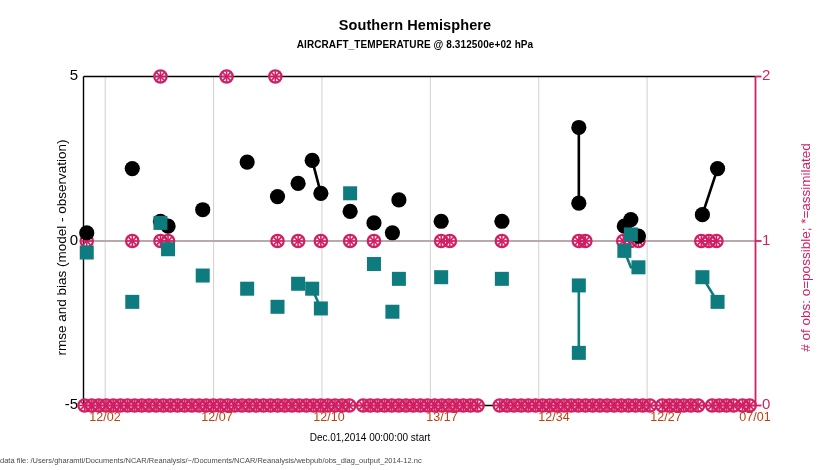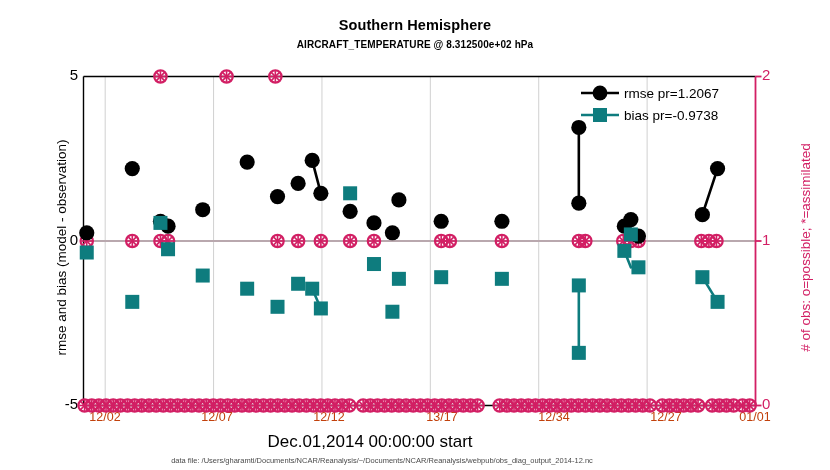--- a/index.html
+++ b/index.html
@@ -60,28 +60,27 @@
     transform-origin: center center;
     font-size: 13.5px;
     color: #d21f64;
     white-space: nowrap;
   }
   .xlabel {
     position: absolute;
     left: 0; top: 424px;
     width: 740px;
     text-align: center;
-    font-size: 17px;
+    font-size: 10px;
     color: #000;
   }
   .footer {
     position: absolute;
     left: 0; top: 448px;
     width: 764px;
-    text-align: center;
     font-size: 7.5px;
     color: #4a4a4a;
   }
   .tick-label-y {
     position: absolute;
     font-size: 15px;
     color: #000;
     text-align: right;
     width: 40px;
   }
@@ -144,25 +143,25 @@
   <div class="tick-label-y" style="left:38px; top:58px;">5</div>
   <div class="tick-label-y" style="left:38px; top:223px;">0</div>
   <div class="tick-label-y" style="left:38px; top:387px;">-5</div>
 
   <div class="tick-label-y2" style="left:762px; top:58px;">2</div>
   <div class="tick-label-y2" style="left:762px; top:223px;">1</div>
   <div class="tick-label-y2" style="left:762px; top:387px;">0</div>
 
   <div class="tick-label-x" style="left:70px;  top:402px;">12/02</div>
   <div class="tick-label-x" style="left:182px; top:402px;">12/07</div>
-  <div class="tick-label-x" style="left:294px; top:402px;">12/12</div>
+  <div class="tick-label-x" style="left:294px; top:402px;">12/10</div>
   <div class="tick-label-x" style="left:407px; top:402px;">13/17</div>
   <div class="tick-label-x" style="left:519px; top:402px;">12/34</div>
   <div class="tick-label-x" style="left:631px; top:402px;">12/27</div>
-  <div class="tick-label-x" style="left:720px; top:402px;">01/01</div>
+  <div class="tick-label-x" style="left:720px; top:402px;">07/01</div>
 
   <svg id="plot" width="830" height="470" style="position:absolute;left:0;top:0;">
       <line x1="105.1774193548387" y1="68.5" x2="105.1774193548387" y2="397.5" stroke="#d0d0d0" stroke-width="1"></line>
       <line x1="213.56451612903226" y1="68.5" x2="213.56451612903226" y2="397.5" stroke="#d0d0d0" stroke-width="1"></line>
       <line x1="321.95161290322585" y1="68.5" x2="321.95161290322585" y2="397.5" stroke="#d0d0d0" stroke-width="1"></line>
       <line x1="430.33870967741933" y1="68.5" x2="430.33870967741933" y2="397.5" stroke="#d0d0d0" stroke-width="1"></line>
       <line x1="538.7258064516129" y1="68.5" x2="538.7258064516129" y2="397.5" stroke="#d0d0d0" stroke-width="1"></line>
       <line x1="647.1129032258065" y1="68.5" x2="647.1129032258065" y2="397.5" stroke="#d0d0d0" stroke-width="1"></line>
       <line x1="83.5" y1="233" x2="755.5" y2="233" stroke="#b9a8ae" stroke-width="2"></line>
       <line x1="83.5" y1="68.5" x2="83.5" y2="397.5" stroke="#000" stroke-width="1.4"></line>
@@ -1004,34 +1003,14 @@
       <rect x="494.8741935483871" y="263.835" width="14" height="14" fill="#0e7c7e"></rect>
       <rect x="571.8290322580646" y="270.415" width="14" height="14" fill="#0e7c7e"></rect>
       <rect x="571.8290322580646" y="337.86" width="14" height="14" fill="#0e7c7e"></rect>
       <rect x="617.3516129032258" y="235.87" width="14" height="14" fill="#0e7c7e"></rect>
       <rect x="623.8548387096774" y="219.42" width="14" height="14" fill="#0e7c7e"></rect>
       <rect x="631.441935483871" y="252.32" width="14" height="14" fill="#0e7c7e"></rect>
       <rect x="695.3903225806451" y="262.19" width="14" height="14" fill="#0e7c7e"></rect>
       <rect x="710.5645161290323" y="286.865" width="14" height="14" fill="#0e7c7e"></rect>
     </svg>
 
-  <div class="legend-box">
-    <div class="legend-row">
-      <span class="legend-sample">
-        <svg width="44" height="22">
-          <line x1="3" y1="11" x2="41" y2="11" stroke="#000" stroke-width="2.6"></line>
-          <circle cx="22" cy="11" r="7.4" fill="#000"></circle>
-        </svg>
-      </span>
-      <span class="legend-text">rmse pr=1.2067</span>
-    </div>
-    <div class="legend-row">
-      <span class="legend-sample">
-        <svg width="44" height="22">
-          <line x1="3" y1="11" x2="41" y2="11" stroke="#0e7c7e" stroke-width="2.6"></line>
-          <rect x="15" y="4" width="14" height="14" fill="#0e7c7e"></rect>
-        </svg>
-      </span>
-      <span class="legend-text">bias pr=-0.9738</span>
-    </div>
-  </div>
 
 </div>
 
 </body></html>

